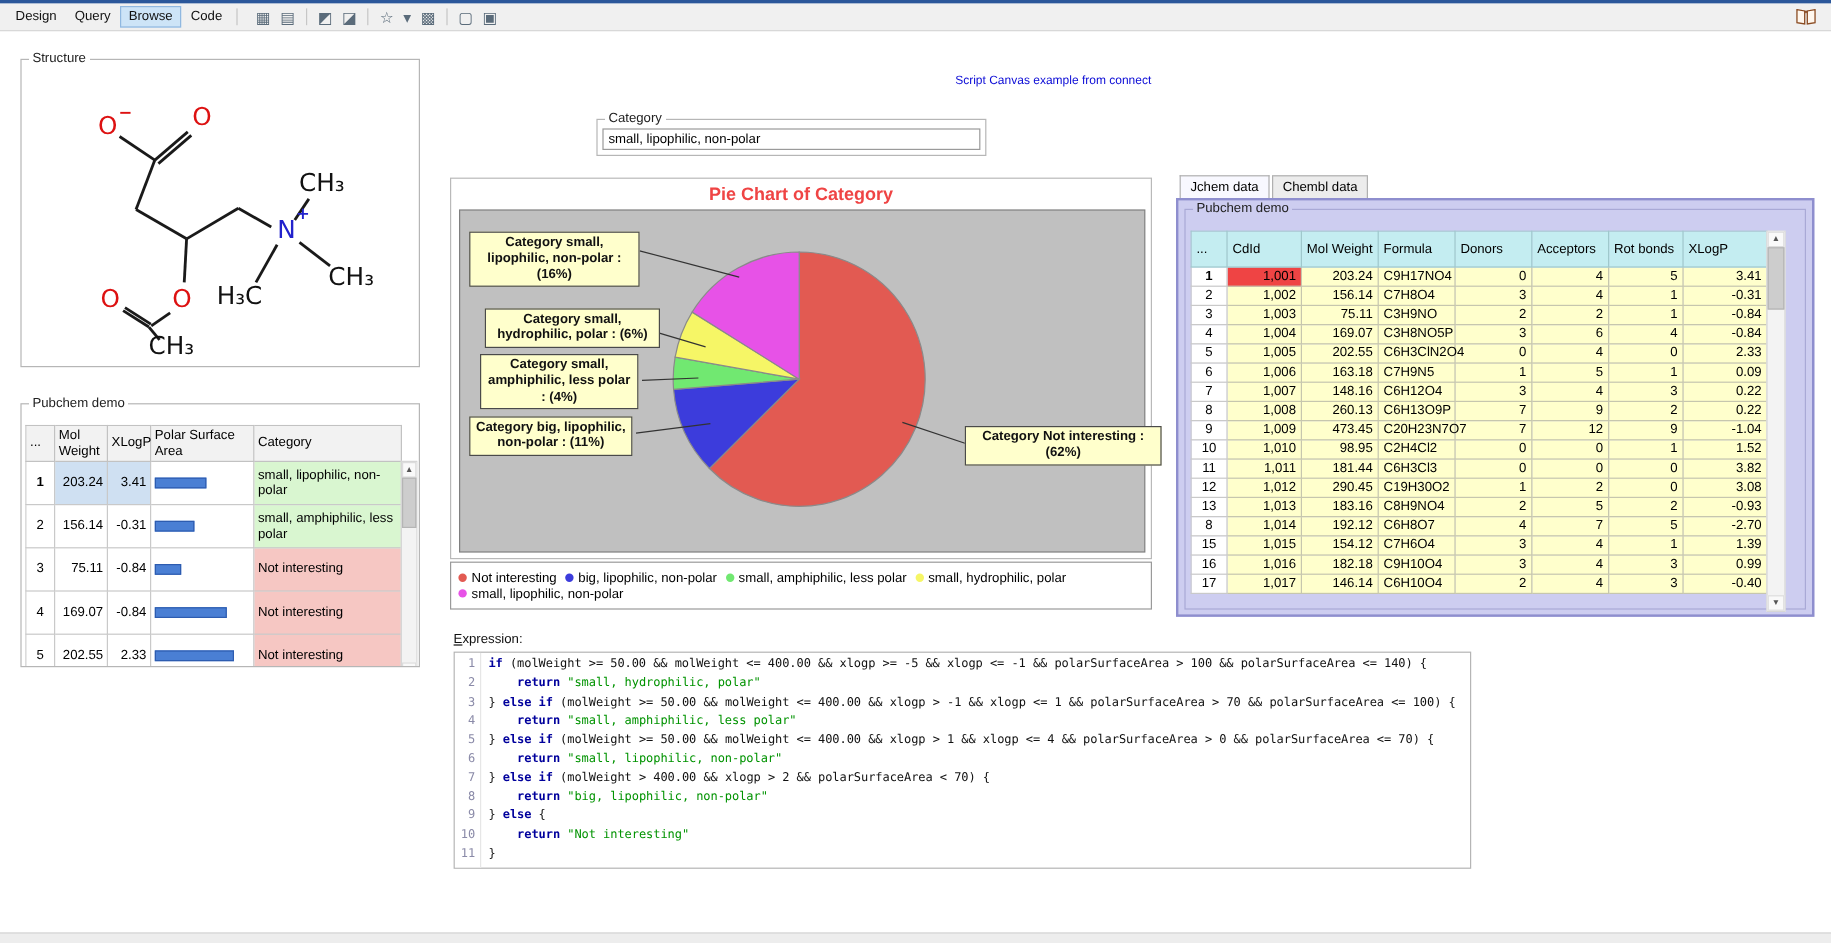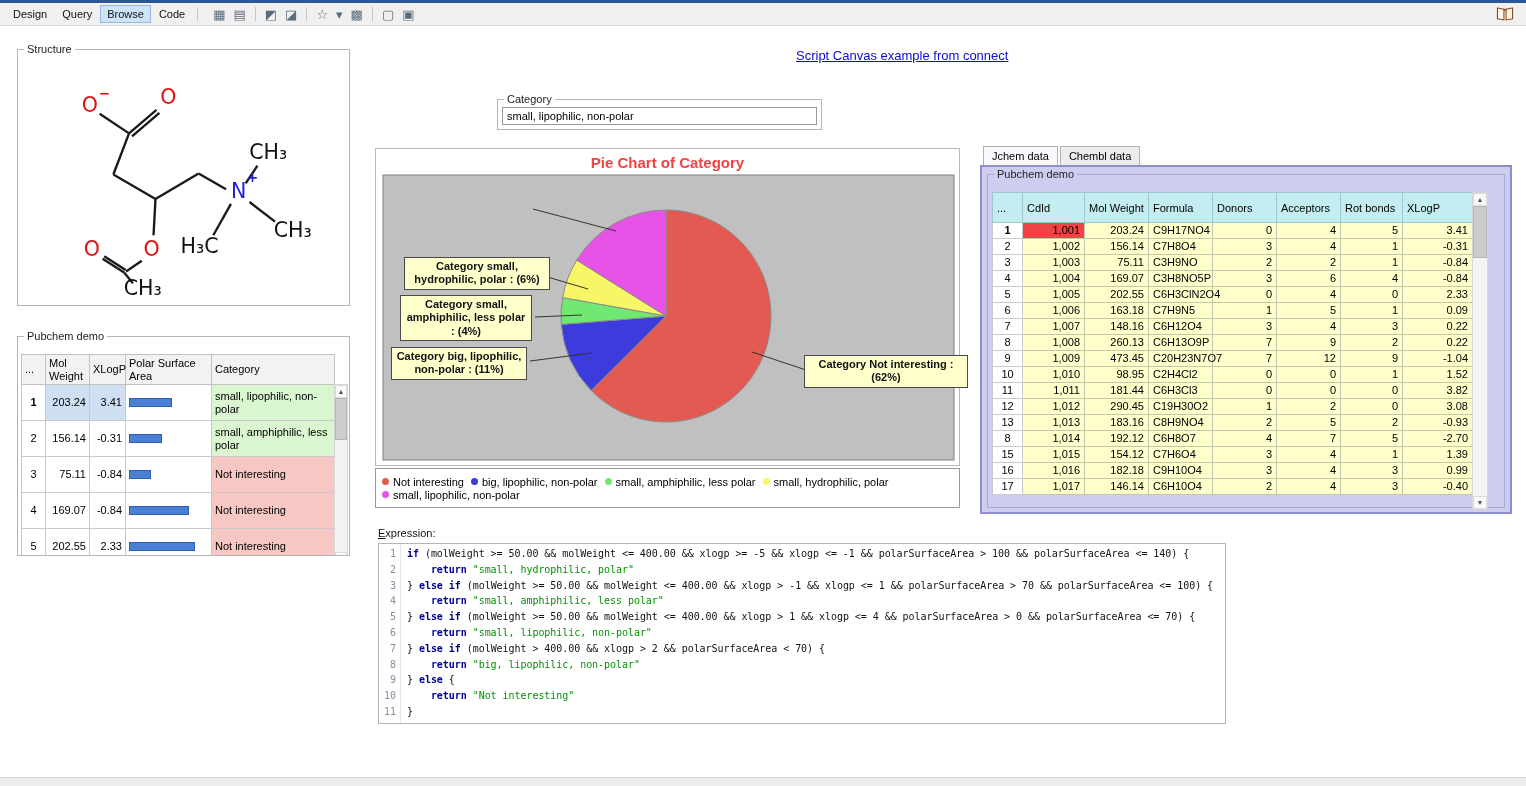--- a/index.html
+++ b/index.html
@@ -31,21 +31,21 @@
 .lt tr.selected td.c-mw,.lt tr.selected td.c-xl{background:#cfe0f2}
 .bar{height:9px;background:#4a7fd4;border:1px solid #2d5cb0}
 
 .sb{position:absolute;width:14px;background:#f3f3f3;border:1px solid #d6d6d6;display:flex;flex-direction:column}
 .sb .ar{width:100%;height:13px;background:#f9f9f9;border:1px solid #dcdcdc;font-size:7px;color:#555;text-align:center;line-height:12px}
 .sb .thumb{width:100%;height:52px;background:#cdcdcd;border:1px solid #b5b5b5}
 .sb .track{flex:1}
 
 #category-fs{left:497px;top:93px;width:325px;height:37px}
 #category-input{position:absolute;left:4px;top:2px;width:315px;height:18px;font-size:11px;font-family:"Liberation Sans",sans-serif;border:1px solid #9a9a9a;padding:1px 4px;background:#fff}
-.script-link{position:absolute;left:796px;top:48px;font-size:13px;color:#0b0bd6;text-decoration:underline;cursor:pointer}
+.script-link{position:absolute;left:796px;top:62px;font-size:10px;color:#0b0bd6;cursor:pointer}
 
 #chart{position:absolute;left:375px;top:148px;width:585px;height:318px;border:1px solid #b9b9b9;background:#fff}
 #chart-title{position:absolute;top:5px;width:100%;text-align:center;font-weight:700;font-size:15px;color:#ef4444}
 .chart-svg{position:absolute;left:0;top:0}
 .callout{position:absolute;background:#ffffcc;border:1px solid #4a4a4a;font-size:11px;font-weight:700;text-align:center;padding:2px 3px;line-height:1.22;color:#111}
 #legendbox{position:absolute;left:375px;top:468px;width:585px;min-height:40px;border:1px solid #9a9a9a;background:#fff;display:flex;flex-wrap:wrap;align-content:center;align-items:center;padding:3px 6px;column-gap:7px;row-gap:1px;font-size:11px}
 .lg-item{display:inline-flex;align-items:center;white-space:nowrap}
 .dot{display:inline-block;width:7px;height:7px;border-radius:50%;margin-right:4px}
 
 #rtabs{position:absolute;left:983px;top:146px;display:flex;font-size:11px}
@@ -242,20 +242,21 @@
         <path d="M290,167 L200.8,111.1 A105,106 0 0 1 290.0,61.0 Z" fill="#e752e7" stroke="#8a8a8a" stroke-width="1"></path>
       </g>
     <g stroke="#333" stroke-width="1">
       <line x1="157" y1="60" x2="240" y2="82"></line>
       <line x1="158" y1="124" x2="212" y2="140"></line>
       <line x1="159" y1="168" x2="206" y2="166"></line>
       <line x1="154" y1="212" x2="216" y2="204"></line>
       <line x1="430" y1="221" x2="376" y2="203"></line>
     </g>
   </svg>
+  <div class="callout" style="left:15px;top:44px;width:142px">Category small, lipophilic, non-polar : (16%)</div>
   <div class="callout" style="left:28px;top:108px;width:146px">Category small, hydrophilic, polar : (6%)</div>
   <div class="callout" style="left:24px;top:146px;width:132px">Category small, amphiphilic, less polar : (4%)</div>
   <div class="callout" style="left:15px;top:198px;width:136px">Category big, lipophilic, non-polar : (11%)</div>
   <div class="callout" style="left:428px;top:206px;width:164px">Category Not interesting : (62%)</div>
 </div>
 <div id="legendbox">
     <span class="lg-item"><span class="dot" style="background:#e25a52"></span>Not interesting</span>
     <span class="lg-item"><span class="dot" style="background:#3c3cdc"></span>big, lipophilic, non-polar</span>
     <span class="lg-item"><span class="dot" style="background:#71e871"></span>small, amphiphilic, less polar</span>
     <span class="lg-item"><span class="dot" style="background:#f6f666"></span>small, hydrophilic, polar</span>

